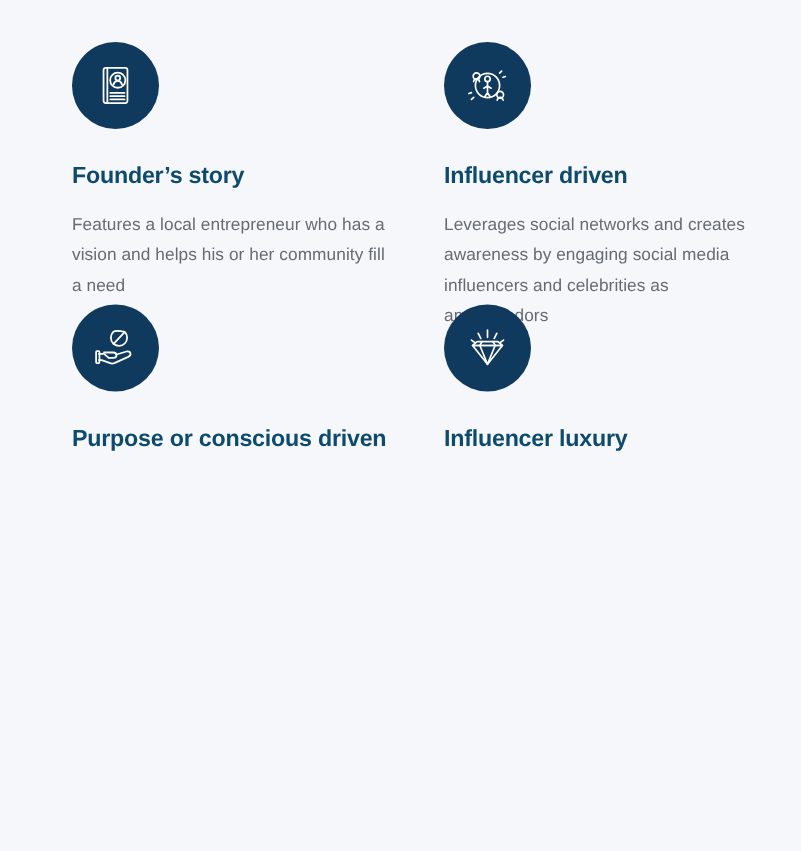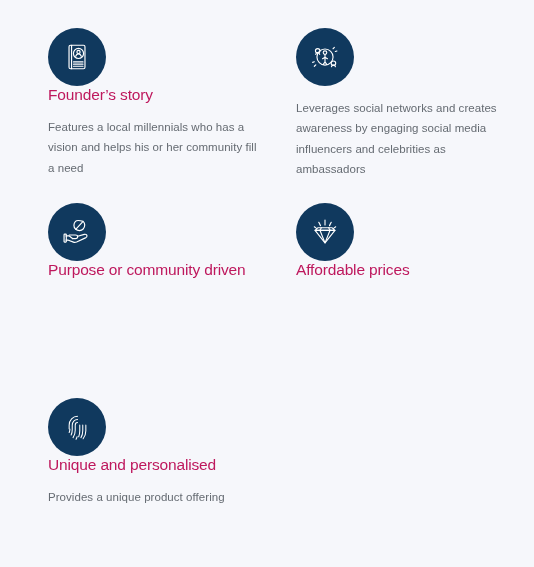--- a/index.html
+++ b/index.html
@@ -50,23 +50,24 @@
     align-items: center;
     justify-content: center;
   }
 
   .icon-circle svg {
     display: block;
   }
 
   .feature-title {
     font-size: 15.5px;
-    font-weight: normal;
-    color: #be185d;
+    font-weight: bold;
+    color: #0c4a6e;
     letter-spacing: -0.15px;
+    margin-top: 23px;
     line-height: 1.2;
   }
 
   .feature-desc {
     font-size: 11.5px;
     color: #656b72;
     line-height: 1.78;
     margin-top: 12px;
     letter-spacing: 0.05px;
   }
@@ -83,80 +84,65 @@
         <line x1="10.2" y1="3.5" x2="10.2" y2="28.5"></line>
         <circle cx="17.6" cy="12.2" r="5.4"></circle>
         <circle cx="17.6" cy="10.6" r="1.7"></circle>
         <path d="M14.6 15.2c0.5-1.6 1.6-2.5 3-2.5s2.5 0.9 3 2.5"></path>
         <line x1="12.3" y1="21.2" x2="22.4" y2="21.2"></line>
         <line x1="12.3" y1="23.6" x2="22.4" y2="23.6"></line>
         <line x1="12.3" y1="25.9" x2="22.4" y2="25.9"></line>
       </svg>
     </div>
     <div class="feature-title">Founder’s story</div>
-    <div class="feature-desc">Features a local millennials who has a vision and helps his or her community fill a need</div>
+    <div class="feature-desc">Features a local entrepreneur who has a vision and helps his or her community fill a need</div>
   </div>
 
   <div class="feature-card card-influencer col-right row-1">
     <div class="icon-circle">
       <svg width="30" height="30" viewBox="0 0 32 32" fill="none" stroke="#ffffff" stroke-width="1.2" stroke-linecap="round" stroke-linejoin="round">
         <circle cx="16" cy="16" r="8.6"></circle>
         <circle cx="16" cy="11.3" r="1.9"></circle>
         <path d="M16 13.4v7.8M16 16.3l-2.6 1.6M16 16.3l2.6 1.6M16 21.2l-1.8 2.6M16 21.2l1.8 2.6"></path>
         <circle cx="8.2" cy="9.4" r="2.4"></circle>
         <path d="M6.1 13.2c0.3-1.3 1.1-2 2.1-2s1.8 0.7 2.1 2"></path>
         <circle cx="25" cy="22.6" r="2.4"></circle>
         <path d="M22.9 26.4c0.3-1.3 1.1-2 2.1-2s1.8 0.7 2.1 2"></path>
         <path d="M24.6 7.2l1.4-1.4M27 10.1l1.7-0.5M6.2 24.4l-1.6 1.5M4.6 21.1l-1.8 0.6"></path>
       </svg>
     </div>
+    <div class="feature-title">Influencer driven</div>
     <div class="feature-desc">Leverages social networks and creates awareness by engaging social media influencers and celebrities as ambassadors</div>
   </div>
 
   <div class="feature-card card-purpose col-left row-2">
     <div class="icon-circle">
       <svg width="30" height="30" viewBox="0 0 32 32" fill="none" stroke="#ffffff" stroke-width="1.25" stroke-linecap="round" stroke-linejoin="round">
         <path d="M22.6 4.6c2.2 2.2 2.2 5.9 0 8.2s-5.9 2.2-8.2 0 -2.2-5.9 0-8.2c1.7-1.7 8.2 0 8.2 0Z"></path>
         <path d="M14.6 13.1L22 5.2"></path>
         <path d="M4.2 20.2h3.6l3.4 2.8"></path>
         <path d="M7.8 19.2h6.6c1.3 0 2.3 0.8 2.3 1.9s-1 1.9-2.3 1.9h-3.2"></path>
         <path d="M16.7 20.6l7.1-2.1c1.3-0.4 2.5 0.2 2.8 1.2 0.3 1-0.4 2-1.6 2.6l-9.4 4.3c-1.2 0.5-2.3 0.6-3.4 0.2l-6-2.2H4.2"></path>
         <rect x="2.2" y="18.2" width="2.4" height="8.6" rx="0.6"></rect>
       </svg>
     </div>
-    <div class="feature-title">Purpose or community driven</div>
+    <div class="feature-title">Purpose or conscious driven</div>
   </div>
 
   <div class="feature-card card-luxury col-right row-2">
     <div class="icon-circle">
       <svg width="30" height="30" viewBox="0 0 32 32" fill="none" stroke="#ffffff" stroke-width="1.2" stroke-linecap="round" stroke-linejoin="round">
         <path d="M5.4 14.2h21.2L16 27.6 5.4 14.2Z"></path>
         <path d="M8.6 11.4h14.8l3.2 2.8H5.4l3.2-2.8Z"></path>
         <path d="M10.6 14.2L16 27.6l5.4-13.4"></path>
         <path d="M12.1 11.4L10.6 14.2M19.9 11.4l1.5 2.8"></path>
         <line x1="16" y1="3.2" x2="16" y2="8.4"></line>
         <line x1="9.4" y1="5.6" x2="11.2" y2="9.2"></line>
         <line x1="22.6" y1="5.6" x2="20.8" y2="9.2"></line>
         <line x1="4.6" y1="10.4" x2="6.9" y2="12.1"></line>
         <line x1="27.4" y1="10.4" x2="25.1" y2="12.1"></line>
       </svg>
     </div>
-    <div class="feature-title">Affordable prices</div>
+    <div class="feature-title">Influencer luxury</div>
   </div>
 
-  <div class="feature-card col-left row-3">
-    <div class="icon-circle">
-      <svg width="29" height="29" viewBox="0 0 32 32" fill="none" stroke="#ffffff" stroke-width="1.15" stroke-linecap="round" stroke-linejoin="round">
-        <path d="M16 3.6c-5.1 0-9.2 4.4-9.2 9.8v4.1"></path>
-        <path d="M25.2 13.4v6.3c0 3.4-1.1 6.5-3 8.7"></path>
-        <path d="M16 7.1c-3.2 0-5.8 2.8-5.8 6.3v5.2c0 2.1-0.4 4-1.2 5.6"></path>
-        <path d="M21.8 13.4v6.3c0 2.9-0.7 5.5-2 7.5"></path>
-        <path d="M16 10.5c-1.4 0-2.5 1.3-2.5 2.9v5.5c0 3.2-0.9 6.1-2.4 8.3"></path>
-        <path d="M18.5 13.4v6.3c0 2.4-0.4 4.6-1.2 6.5"></path>
-        <path d="M6.8 21.6c0.5-1.2 0.8-2.5 0.8-3.9"></path>
-        <path d="M14.4 29.1c0.5-0.9 0.9-1.9 1.2-3"></path>
-      </svg>
-    </div>
-    <div class="feature-title">Unique and personalised</div>
-    <div class="feature-desc">Provides a unique product offering</div>
-  </div>
 
 </div>
 
 </body></html>

